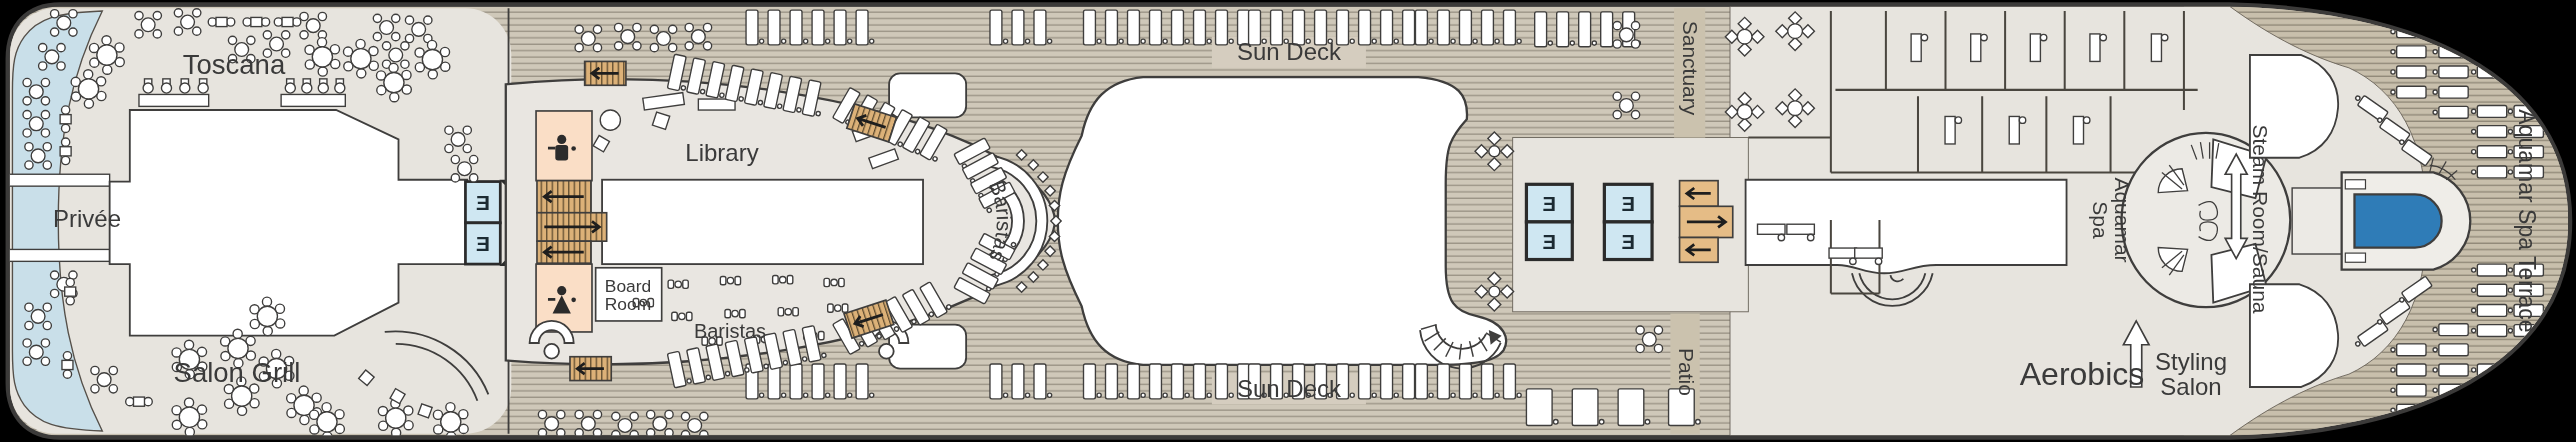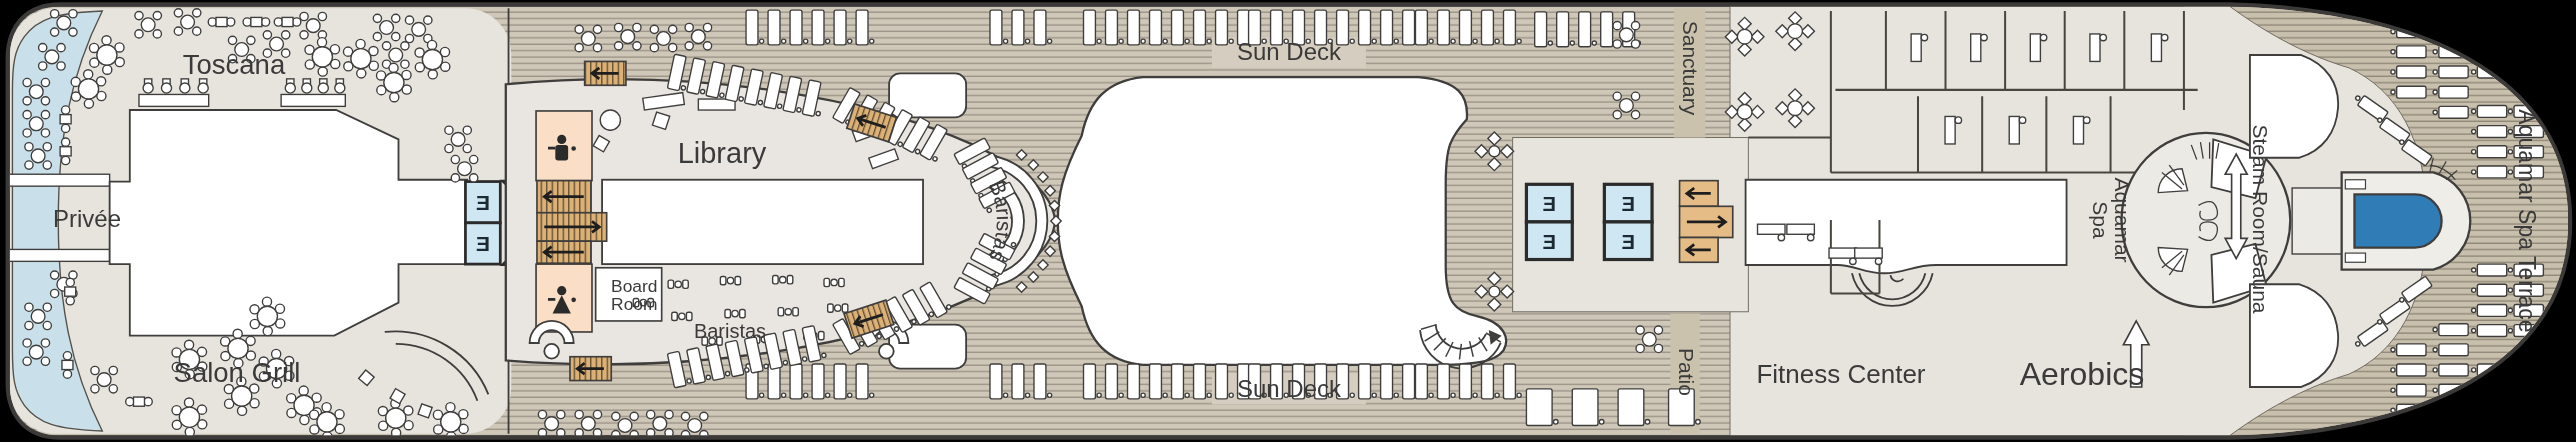--- a/index.html
+++ b/index.html
@@ -1822,26 +1822,26 @@
     <path id="baristasArc" d="M 1068,186 A 95,95 0 0 1 1068,296" fill="none"></path>
     <text font-size="23" fill="#3a3a3a" font-family="Liberation Sans, sans-serif">
       <textPath href="#baristasArc" startOffset="50%" text-anchor="middle">Baristas</textPath>
     </text>
   </g>
 </svg>
 
 <div class="label" style="left:234px;top:57px;font-size:27.5px;margin-top:8px;">Toscana</div>
 <div class="label" style="left:64px;top:219px;font-size:24px;margin-left:23px;">Privée</div>
 <div class="label" style="left:237px;top:373px;font-size:27.5px;">Salon Grill</div>
-<div class="label" style="left:722px;top:153px;font-size:29px;">Library</div>
-<div class="label wrap" style="left:628px;top:295px;font-size:17.4px;width:59px;text-align:right;">Board Room</div>
+<div class="label" style="left:722px;top:153px;font-size:24px;">Library</div>
+<div class="label wrap" style="left:628px;top:295px;font-size:17.4px;width:59px;">Board Room</div>
 <div class="label" style="left:730px;top:331px;font-size:20px;">Baristas</div>
 <div class="label" style="left:1289px;top:52px;font-size:24px;">Sun Deck</div>
 <div class="label" style="left:1289px;top:389px;font-size:24px;">Sun Deck</div>
 <div class="label v" style="left:1690px;top:68px;font-size:21px;">Sanctuary</div>
 <div class="label v" style="left:1686px;top:372px;font-size:21px;">Patio</div>
-<div class="label" style="left:1841px;top:375px;font-size:26px;">Fitness Center</div>
 <div class="label" style="left:2082px;top:375px;font-size:32px;">Aerobics</div>
+<div class="label wrap" style="left:2191px;top:375px;font-size:24px;width:101px;">Styling Salon</div>
 <div class="label v wrap" style="left:2111px;top:220px;font-size:21px;width:110px;">Aquamar Spa</div>
 <div class="label v" style="left:2260px;top:219px;font-size:21px;">Steam Room/Sauna</div>
 <div class="label v" style="left:2526px;top:221px;font-size:23px;">Aquamar Spa Terrace</div>
 </div>
 
 
 </body></html>

